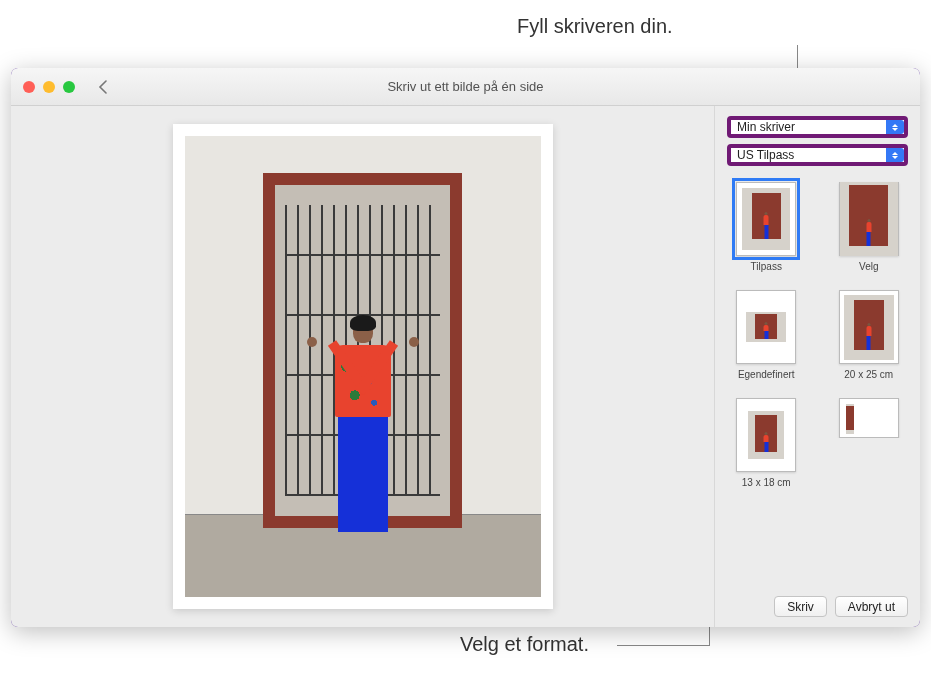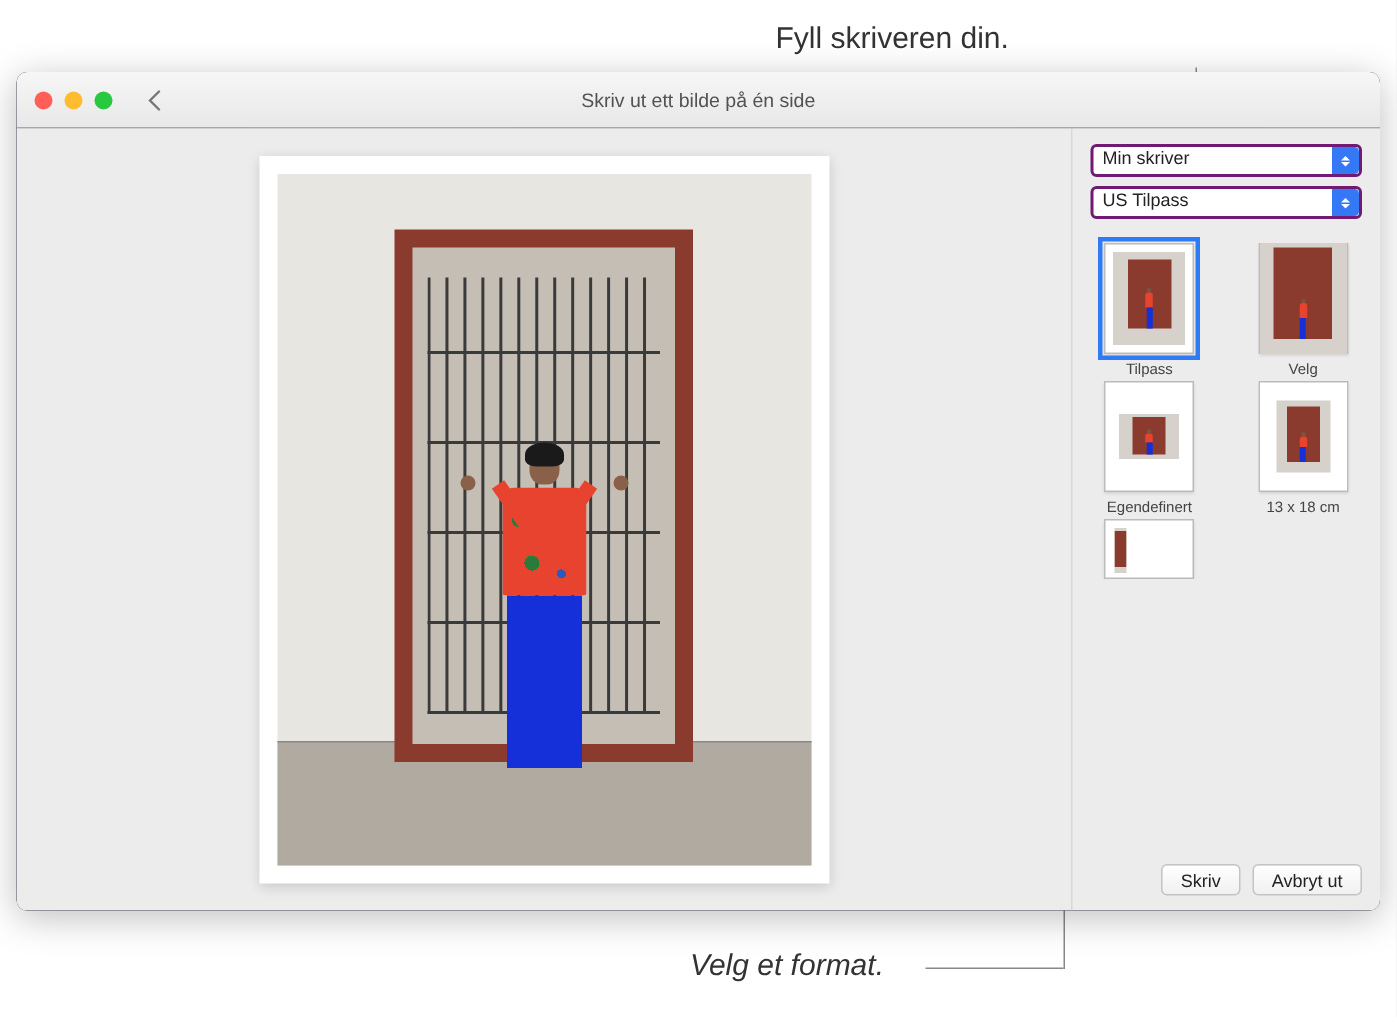--- a/index.html
+++ b/index.html
@@ -25,45 +25,44 @@
       width: 1px;
       height: 62px;
       background: #888;
     }
     .callout-bottom {
       position: absolute;
       bottom: 25px;
       left: 460px;
       font-size: 20px;
       color: #333;
-      font-style: italic;
     }
     .callout-bottom-line {
       position: absolute;
       bottom: 35px;
       left: 617px;
       width: 92px;
       height: 1px;
       background: #888;
     }
     .callout-bottom-vline {
       position: absolute;
       bottom: 35px;
       left: 709px;
       width: 1px;
       height: 235px;
       background: #888;
     }
     .window {
       position: absolute;
-      top: 48px;
+      top: 68px;
       left: 11px;
       width: 909px;
       height: 559px;
-      background: #0f172a;
+      background: #4c1d95;
       border-radius: 7px;
       box-shadow: 0 5px 25px rgba(0,0,0,0.25);
       overflow: hidden;
     }
     .titlebar {
       height: 38px;
       background: linear-gradient(#f6f6f6, #e8e8e8);
       border-bottom: 1px solid #d0d0d0;
       display: flex;
       align-items: center;
@@ -199,25 +198,25 @@
       background: #ececec;
       border-left: 1px solid #d8d8d8;
       padding: 10px 12px;
       display: flex;
       flex-direction: column;
     }
     .select {
       width: 100%;
       height: 22px;
       background: #fff;
-      border: 2px solid #701a75;
+      border: 4px solid #701a75;
       border-radius: 4px;
       margin-bottom: 6px;
       display: flex;
-      align-items: flex-start;
+      align-items: flex-end;
       padding: 0 6px;
       position: relative;
       font-size: 12px;
       color: #222;
     }
     .select-arrow {
       position: absolute;
       right: 0;
       top: 0;
       bottom: 0;
@@ -235,21 +234,21 @@
       border-left: 3px solid transparent;
       border-right: 3px solid transparent;
     }
     .arr-up { border-bottom: 3px solid #fff; }
     .arr-down { border-top: 3px solid #fff; }
 
     .format-grid {
       margin-top: 10px;
       display: grid;
       grid-template-columns: 1fr 1fr;
-      gap: 2px 24px;
+      gap: 18px 24px;
       flex:1;
       align-content: start;
     }
     .format-item {
       display: flex;
       flex-direction: column;
       align-items: center;
     }
     .thumb {
       width: 60px;
@@ -413,20 +412,33 @@
               <div class="mini-person" style="bottom:10%;">
                   <div class="mp-head"></div>
                   <div class="mp-top" style="height:6px;"></div>
                   <div class="mp-bot" style="height:8px;"></div>
                 </div>
             </div>
           </div>
           <div class="thumb-label">Egendefinert</div>
         </div>
 
+        <div class="format-item">
+          <div class="thumb">
+            <div class="mini-photo" style="width:50px;height:65px;">
+              <div class="mini-frame" style="left:20%;right:20%;top:8%;bottom:15%;"></div>
+              <div class="mini-person" style="bottom:15%;">
+                  <div class="mp-head"></div>
+                  <div class="mp-top"></div>
+                  <div class="mp-bot"></div>
+                </div>
+            </div>
+          </div>
+          <div class="thumb-label">20 x 25 cm</div>
+        </div>
 
         <div class="format-item">
           <div class="thumb">
             <div class="mini-photo" style="width:36px;height:48px;">
               <div class="mini-frame" style="left:20%;right:20%;top:8%;bottom:15%;"></div>
               <div class="mini-person" style="bottom:15%;">
                   <div class="mp-head"></div>
                   <div class="mp-top" style="height:7px;"></div>
                   <div class="mp-bot" style="height:10px;"></div>
                 </div>

